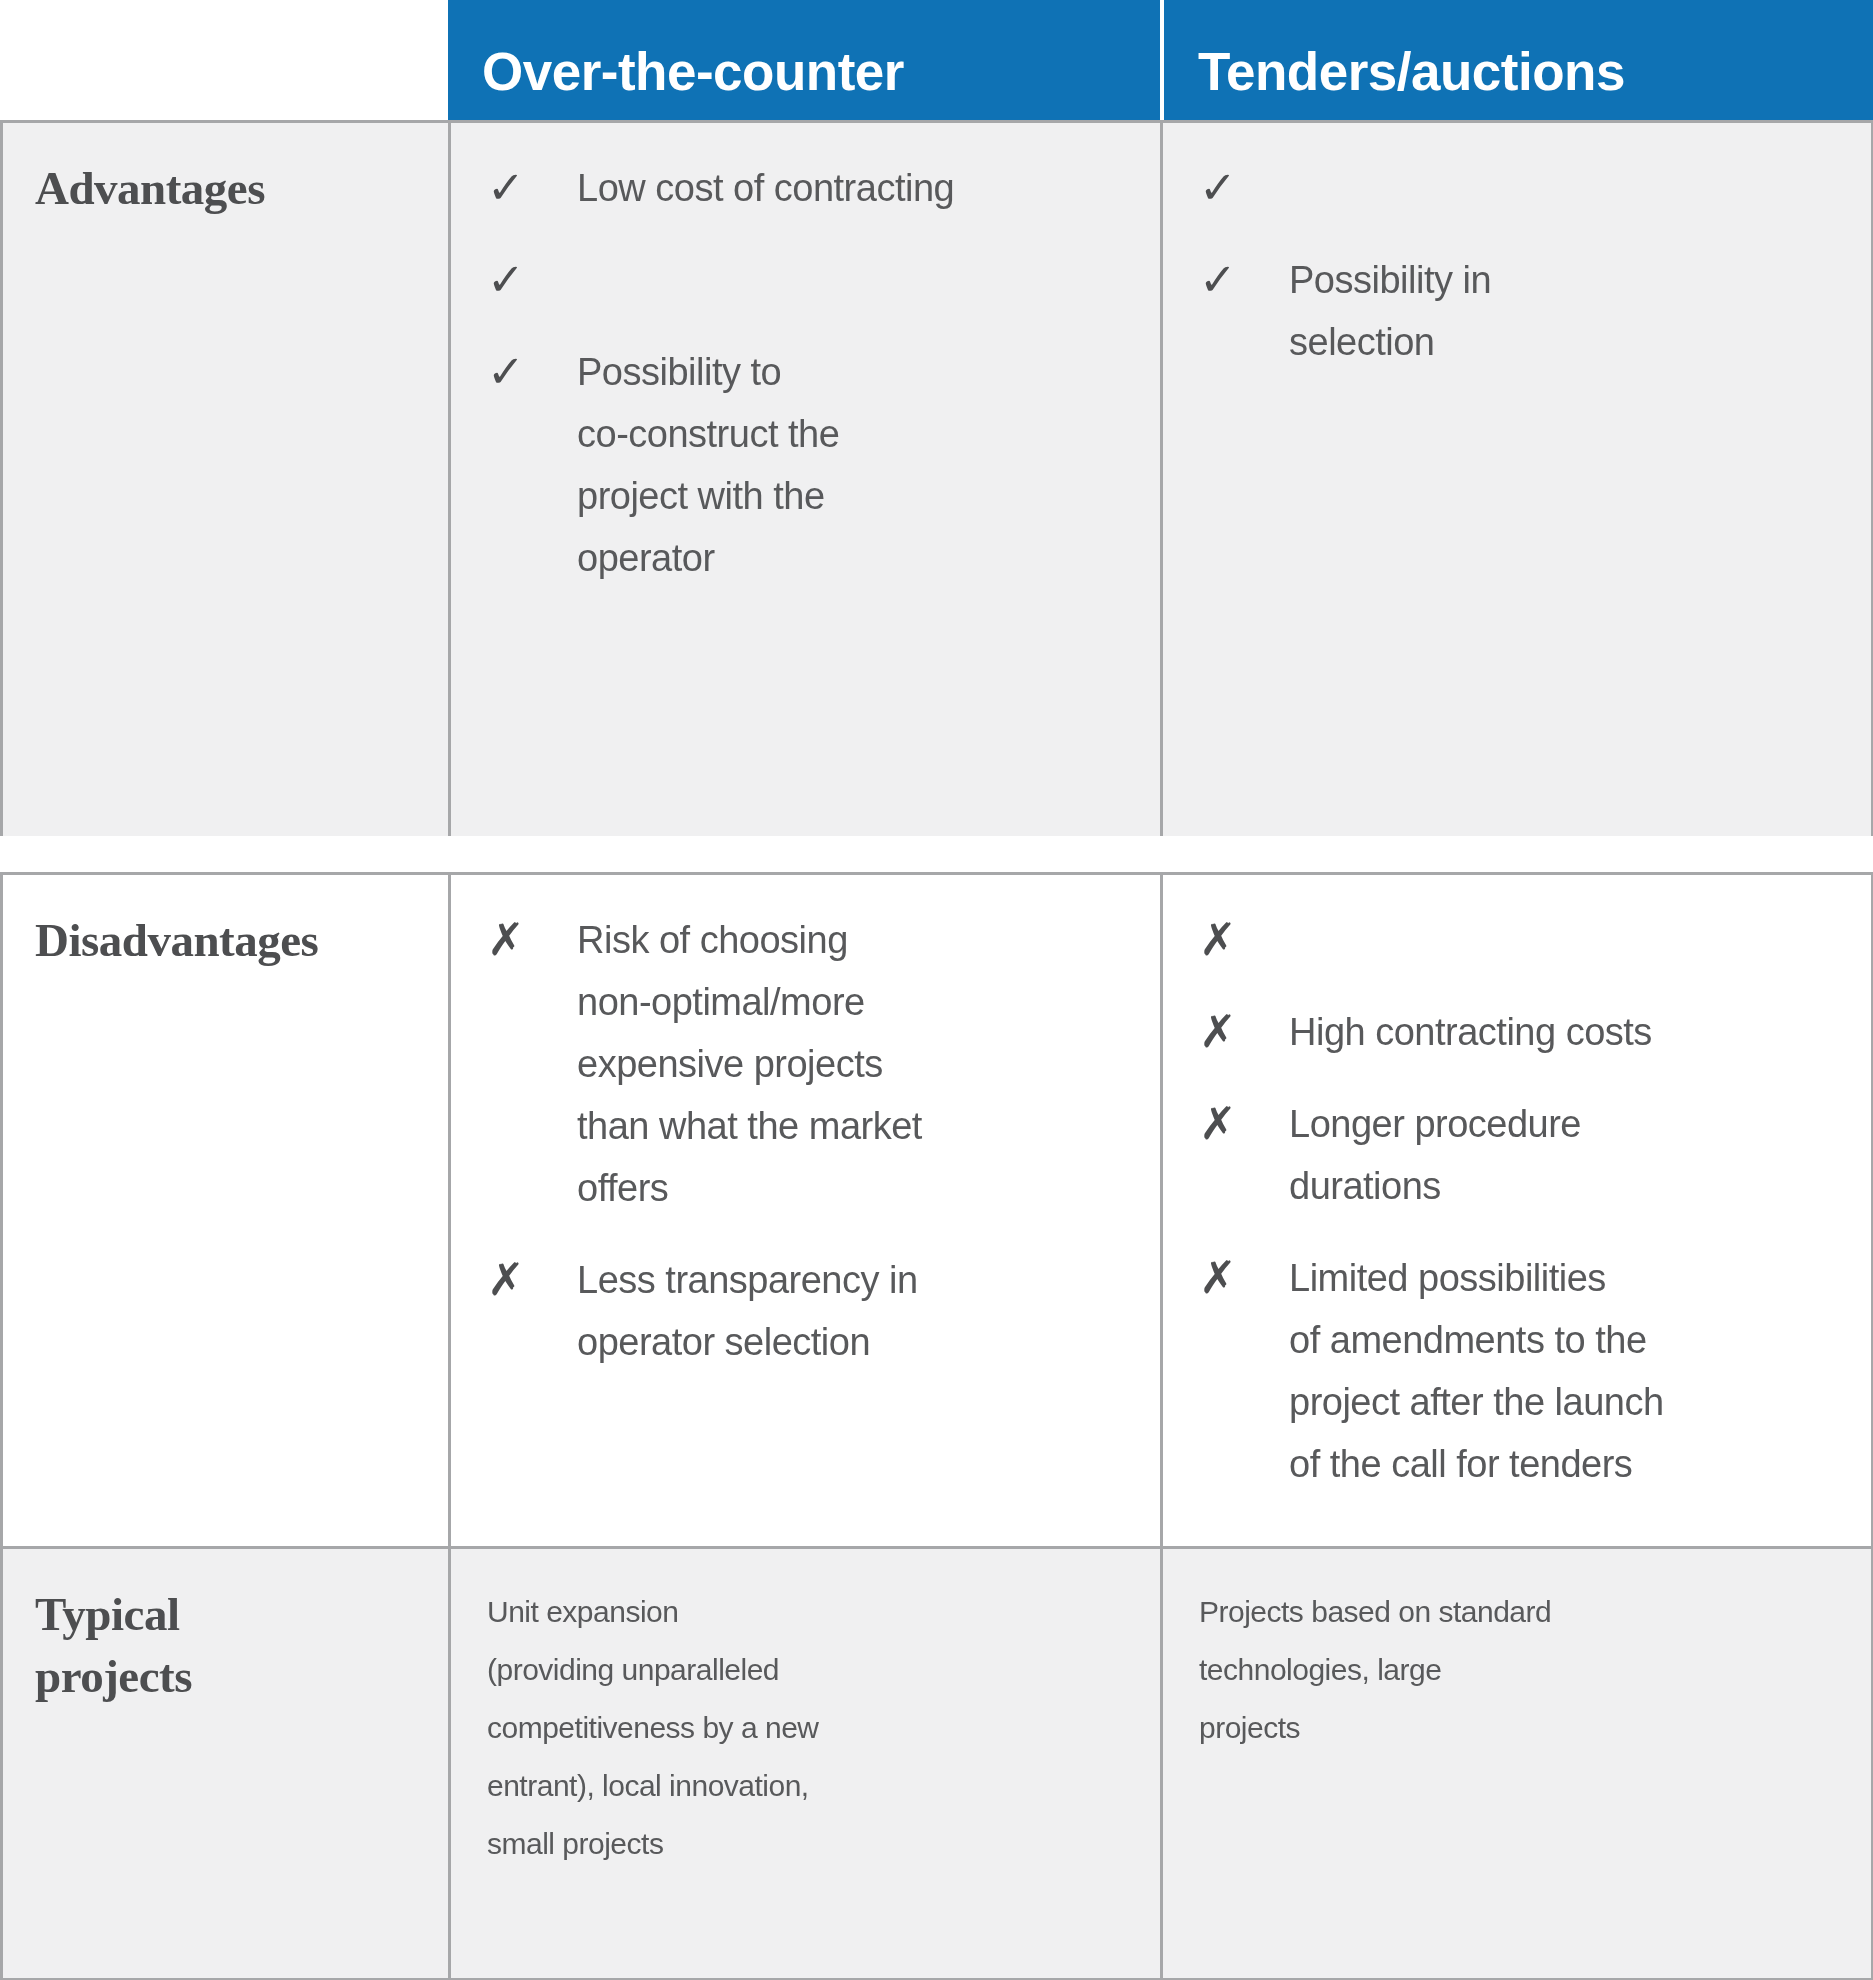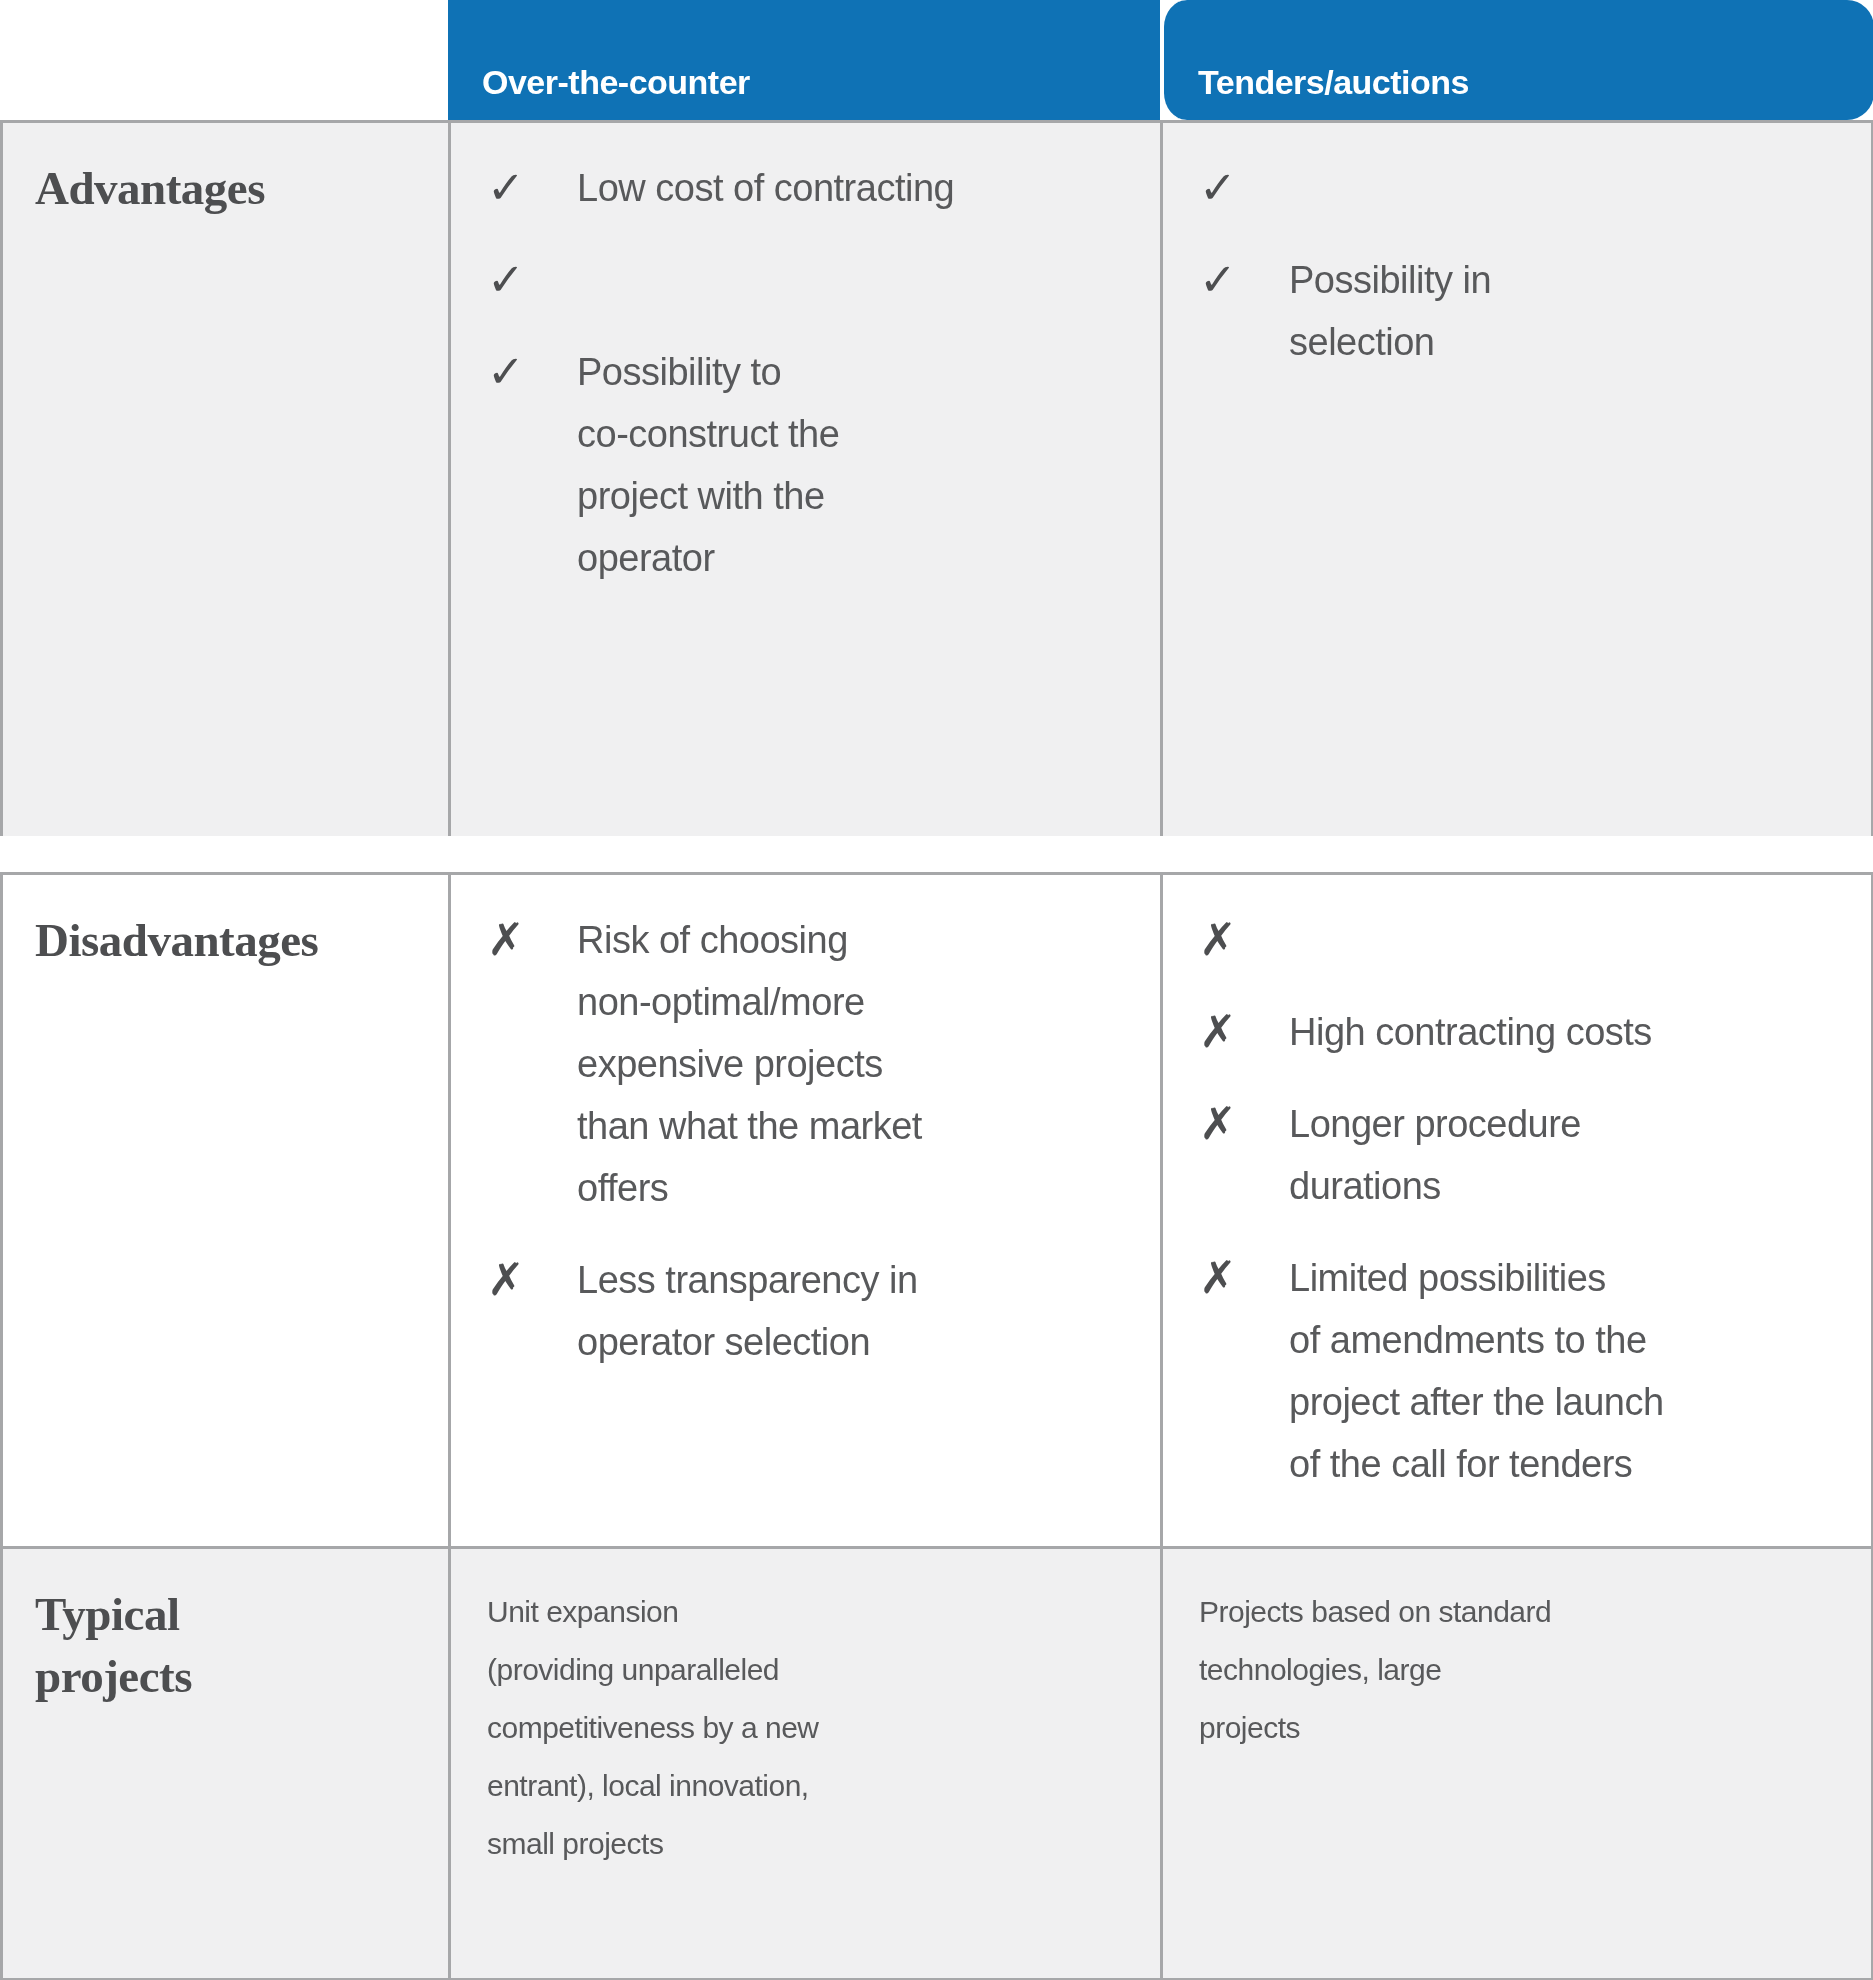--- a/index.html
+++ b/index.html
@@ -22,24 +22,24 @@
     display:grid;
     grid-template-columns:448px 712px 714px;
     grid-template-rows:120px 716px 710px 435px;
   }
   .table > div{box-sizing:border-box;overflow:hidden;}
 
   
   .hcell{display:flex;align-items:flex-end;padding:0 9.4px 19px 34px;}
   .hblank{background:#fff;}
   .hblue{background:var(--header-blue);}
-  .hdiv{border-left:4.7px solid #fff;border-radius:27px;}
+  .hdiv{border-left:4.7px solid #fff;}
   .htext{
     color:var(--header-text);
-    font-size:34px;font-weight:bold;letter-spacing:-0.5px;
+    font-size:53px;font-weight:bold;letter-spacing:-0.5px;
     line-height:1.1;white-space:nowrap;
   }
 
   
   .gray{background:var(--row-gray);}
   .white{background:var(--row-white);margin-top:36px;}
   .cell{border-top:3.7px solid var(--border-gray);}
   .c1{border-left:3.7px solid var(--border-gray);padding:34px 9.4px 0 32px;font-family:Liberation Serif, serif;}
   .c2{border-left:3.7px solid var(--border-gray);padding:34px 9.4px 0 36px;}
   .c3{border-left:3.7px solid var(--border-gray);border-right:3.7px solid var(--border-gray);padding:34px 9.4px 0 36px;}

